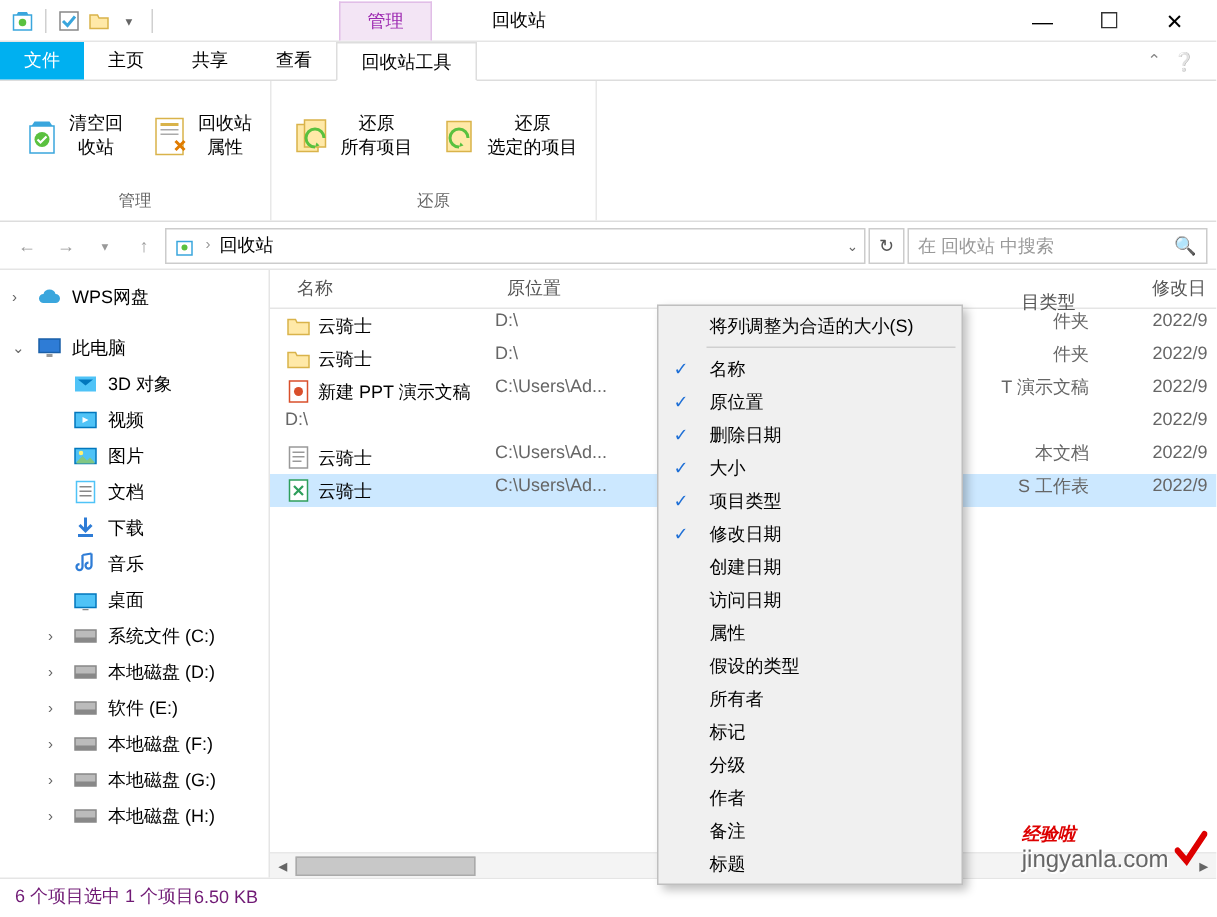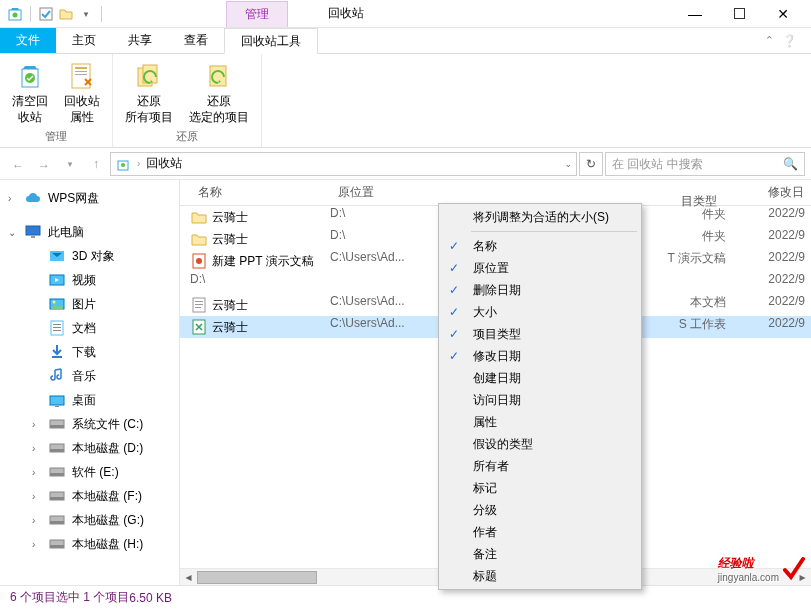--- a/index.html
+++ b/index.html
@@ -17,21 +17,21 @@
     
     .menubar { height: 26px; display: flex; align-items: stretch; border-bottom: 1px solid #ddd; }
     .menu-item { padding: 5px 16px; display: flex; align-items: center; }
     .menu-file { background: #00b0f0; color: #fff; }
     .menu-active { background: #fff; border: 1px solid #ddd; border-bottom: 1px solid #fff; margin-bottom: -1px; }
     .menu-right { margin-left: auto; display: flex; align-items: center; gap: 8px; padding-right: 14px; color: #888; }
     
     .ribbon { height: 94px; background: #fff; border-bottom: 1px solid #ddd; display: flex; }
     .ribbon-group { display: flex; flex-direction: column; align-items: center; padding: 4px 6px; border-right: 1px solid #e8e8e8; }
     .ribbon-buttons { display: flex; gap: 4px; flex: 1; }
-    .ribbon-btn { display: flex; flex-direction: column; align-items: center; gap: 2px; padding: 2px 6px; min-width: 44px; }
+    .ribbon-btn { display: flex; flex-direction: row; align-items: center; gap: 2px; padding: 2px 6px; min-width: 44px; }
     .ribbon-icon { width: 32px; height: 32px; display: flex; align-items: center; justify-content: center; }
     .ribbon-label { text-align: center; line-height: 1.3; }
     .ribbon-group-name { font-size: 11px; color: #666; padding: 2px 0; }
     
     .navbar { height: 32px; display: flex; align-items: center; gap: 2px; padding: 2px 6px; border-bottom: 1px solid #e5e5e5; }
     .nav-btn { width: 24px; height: 24px; display: flex; align-items: center; justify-content: center; color: #999; }
     .address-box { flex: 1; border: 1px solid #ccc; height: 24px; display: flex; align-items: center; padding: 0 4px; gap: 6px; }
     .address-icon { width: 16px; height: 16px; display: flex; align-items: center; justify-content: center; }
     .search-box { width: 200px; border: 1px solid #ccc; height: 24px; display: flex; align-items: center; padding: 0 6px; color: #999; }
     .search-box input { border: none; outline: none; flex: 1; color: #333; }
@@ -68,21 +68,21 @@
     .hscroll .thumb { width:120px; height:13px; background:#c8c8c8; border:1px solid #aaa; }
     
     .statusbar { height: 24px; border-top: 1px solid #e5e5e5; display: flex; align-items: center; padding: 0 10px; color: #701a75; }
     
     .context-menu { position: absolute; left: 438px; top: 203px; width: 204px; background: #f0f0f0; border: 1px solid #bfbfbf; box-shadow: 3px 3px 6px rgba(0,0,0,0.25); z-index: 100; padding: 2px; }
     .ctx-item { height: 22px; display: flex; align-items: center; padding-left: 32px; position: relative; }
     .ctx-check { position: absolute; left: 8px; color: #1e6fd6; font-size: 12px; }
     .ctx-sep { height: 1px; background: #d0d0d0; margin: 3px 2px 3px 30px; }
     
     .watermark { position: absolute; right: 6px; bottom: 28px; font-style: italic; font-weight: bold; color: #d00; font-size: 18px; text-shadow: 1px 1px 0 #fff; z-index: 200; display:flex; align-items:center; gap:4px;}
-    .watermark .sub { font-size: 10px; color: #666; font-style: normal; font-weight: normal; display:block; }
+    .watermark .sub { font-size: 16px; color: #666; font-style: normal; font-weight: normal; display:block; }
     
     svg { display: block; }
   </style>
 </head>
 <body>
 
 <div class="titlebar">
   <div class="titlebar-left">
     <div class="qat-icon">
       <svg width="16" height="16">

